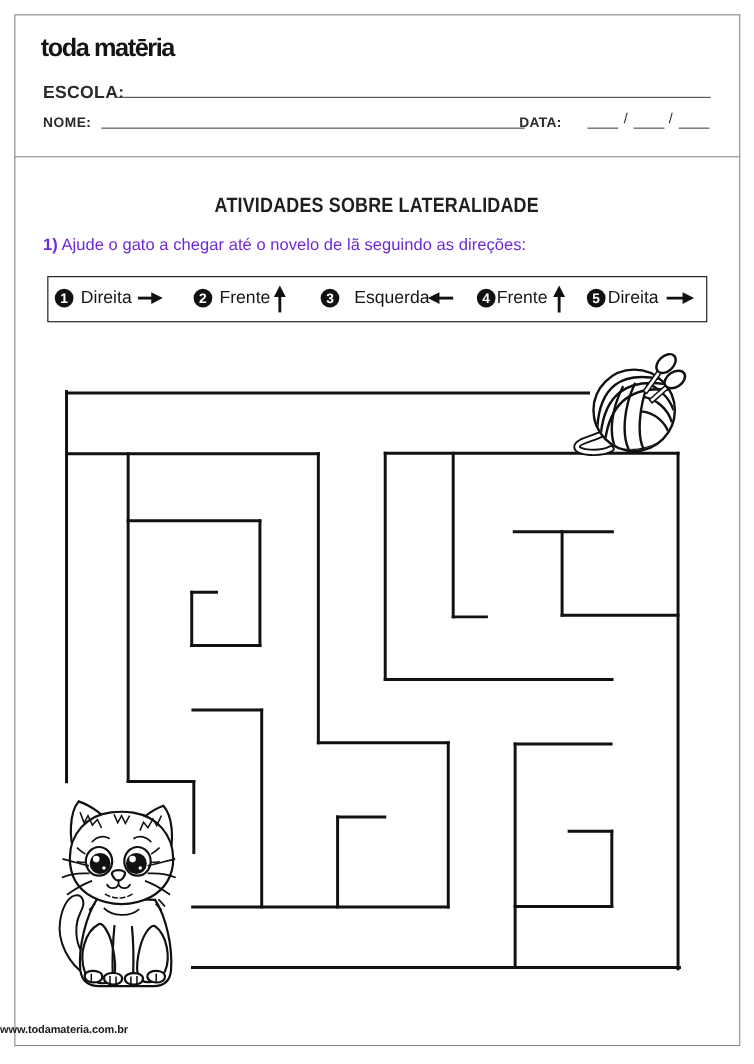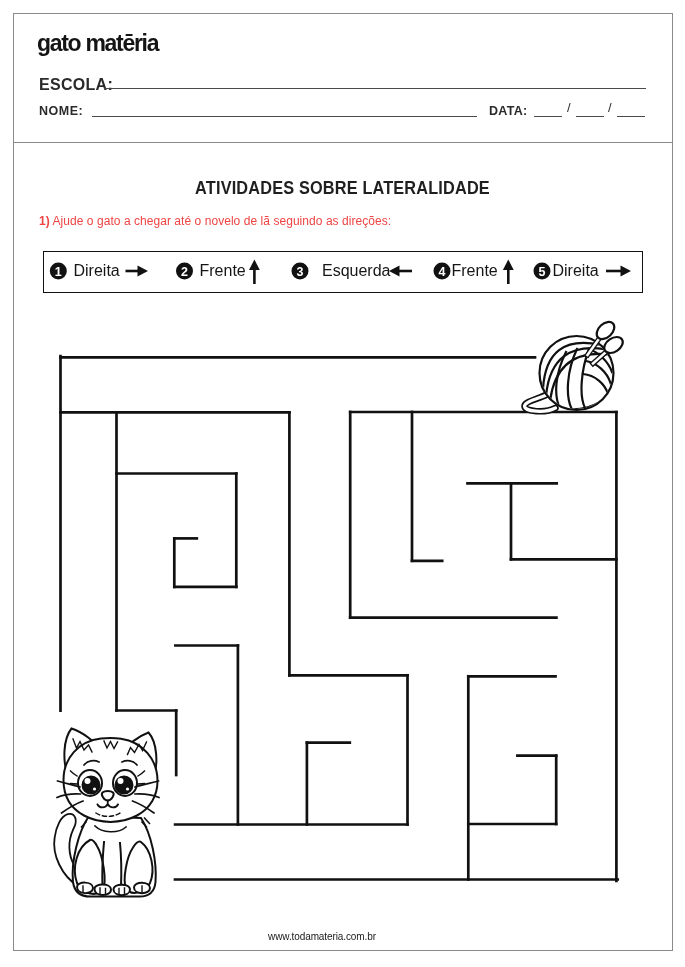--- a/index.html
+++ b/index.html
@@ -7,45 +7,45 @@
        font-family:"Liberation Sans", sans-serif;overflow:hidden;}
   .abs{position:absolute;}
 </style>
 </head>
 <body>
 
 <div class="abs" style="left:13px;top:13px;width:658px;height:936px;border:1.5px solid #8a8a8a;"></div>
 
 <div class="abs" style="left:13px;top:141.5px;width:659px;height:1.5px;background:#8a8a8a;"></div>
 
-<div class="abs" style="left:37px;top:30px;font-size:23px;font-weight:bold;color:#141414;letter-spacing:-1.3px;">gato matēria</div>
+<div class="abs" style="left:37px;top:30px;font-size:23px;font-weight:bold;color:#141414;letter-spacing:-1.3px;">toda matēria</div>
 
 <div class="abs" style="left:39px;top:76px;font-size:16px;font-weight:bold;color:#2a2a2a;letter-spacing:0.3px;">ESCOLA:</div>
 
 <div class="abs" style="left:104px;top:88px;width:542px;height:1px;background:#4a4a4a;"></div>
 
 <div class="abs" style="left:39px;top:104px;font-size:12.5px;font-weight:bold;color:#2a2a2a;letter-spacing:0.5px;">NOME:</div>
 
 <div class="abs" style="left:92px;top:116px;width:385px;height:1px;background:#4a4a4a;"></div>
 
-<div class="abs" style="left:489px;top:104px;font-size:12.5px;font-weight:bold;color:#2a2a2a;letter-spacing:0.3px;text-align:center;">DATA:</div>
+<div class="abs" style="left:472px;top:104px;font-size:12.5px;font-weight:bold;color:#2a2a2a;letter-spacing:0.3px;text-align:center;">DATA:</div>
 
 <div class="abs" style="left:534px;top:116px;width:28px;height:1px;background:#4a4a4a;"></div>
 
 <div class="abs" style="left:567px;top:100px;font-size:13px;color:#2a2a2a;">/</div>
 
 <div class="abs" style="left:576px;top:116px;width:28px;height:1px;background:#4a4a4a;"></div>
 
 <div class="abs" style="left:608px;top:100px;font-size:13px;color:#2a2a2a;">/</div>
 
 <div class="abs" style="left:617px;top:116px;width:28px;height:1px;background:#4a4a4a;"></div>
 
 <div class="abs" style="left:0px;top:177px;width:685px;text-align:center;font-size:19px;font-weight:bold;color:#1f1f1f;letter-spacing:0.2px;transform:scaleX(0.857);">ATIVIDADES SOBRE LATERALIDADE</div>
 
-<div class="abs" style="left:39px;top:214px;font-size:12px;color:#ef4444;letter-spacing:0.05px;"><b>1)</b> Ajude o gato a chegar até o novelo de lã seguindo as direções:</div>
+<div class="abs" style="left:39px;top:214px;font-size:15px;color:#6d28d9;letter-spacing:0.05px;"><b>1)</b> Ajude o gato a chegar até o novelo de lã seguindo as direções:</div>
 
 <div class="abs" style="left:42.5px;top:251px;width:598px;height:40px;border:1.5px solid #111;"></div>
 
 <svg class="abs" style="left:0;top:0;" width="685" height="310" viewBox="0 0 685 310">
 
   <g>
       <circle cx="58.3" cy="271" r="8.5" fill="#111"></circle>
   <text x="58.3" y="275.5" font-size="12.5" font-weight="bold" fill="#fff" text-anchor="middle" font-family="Liberation Sans">1</text>
     </g>
 
@@ -270,13 +270,13 @@
 
     <path d="M96 813 C103 817.5 113 817.5 120 813" fill="none" stroke-width="1.4" stroke-dasharray="4 3"></path>
 
     <path d="M80 787 C71 784.5 64.5 783 57.5 781 M80.5 794 C70.5 793.5 63.5 794.5 57 797.5 M83 801 C75 804 68.5 808 61.5 813" fill="none" stroke-width="1.6"></path>
     <path d="M135 787 C144 784.5 151 783 158.5 781 M135 794 C145 793.5 152 794.5 159 797.5 M132.5 801 C140.5 804 147 808 154 813" fill="none" stroke-width="1.6"></path>
 
     <path d="M142 822 L146.5 827 M144.5 818 L149.5 823.5 M86 822 L81.5 827" fill="none" stroke-width="1.5"></path>
   </g>
 </svg>
 
-<div class="abs" style="left:0;top:931px;width:644px;text-align:center;font-size:10px;font-weight:normal;color:#1a1a1a;letter-spacing:-0.1px;">www.todamateria.com.br</div>
+<div class="abs" style="left:0;top:931px;width:644px;text-align:left;font-size:10px;font-weight:bold;color:#1a1a1a;letter-spacing:-0.1px;">www.todamateria.com.br</div>
 
 </body></html>

